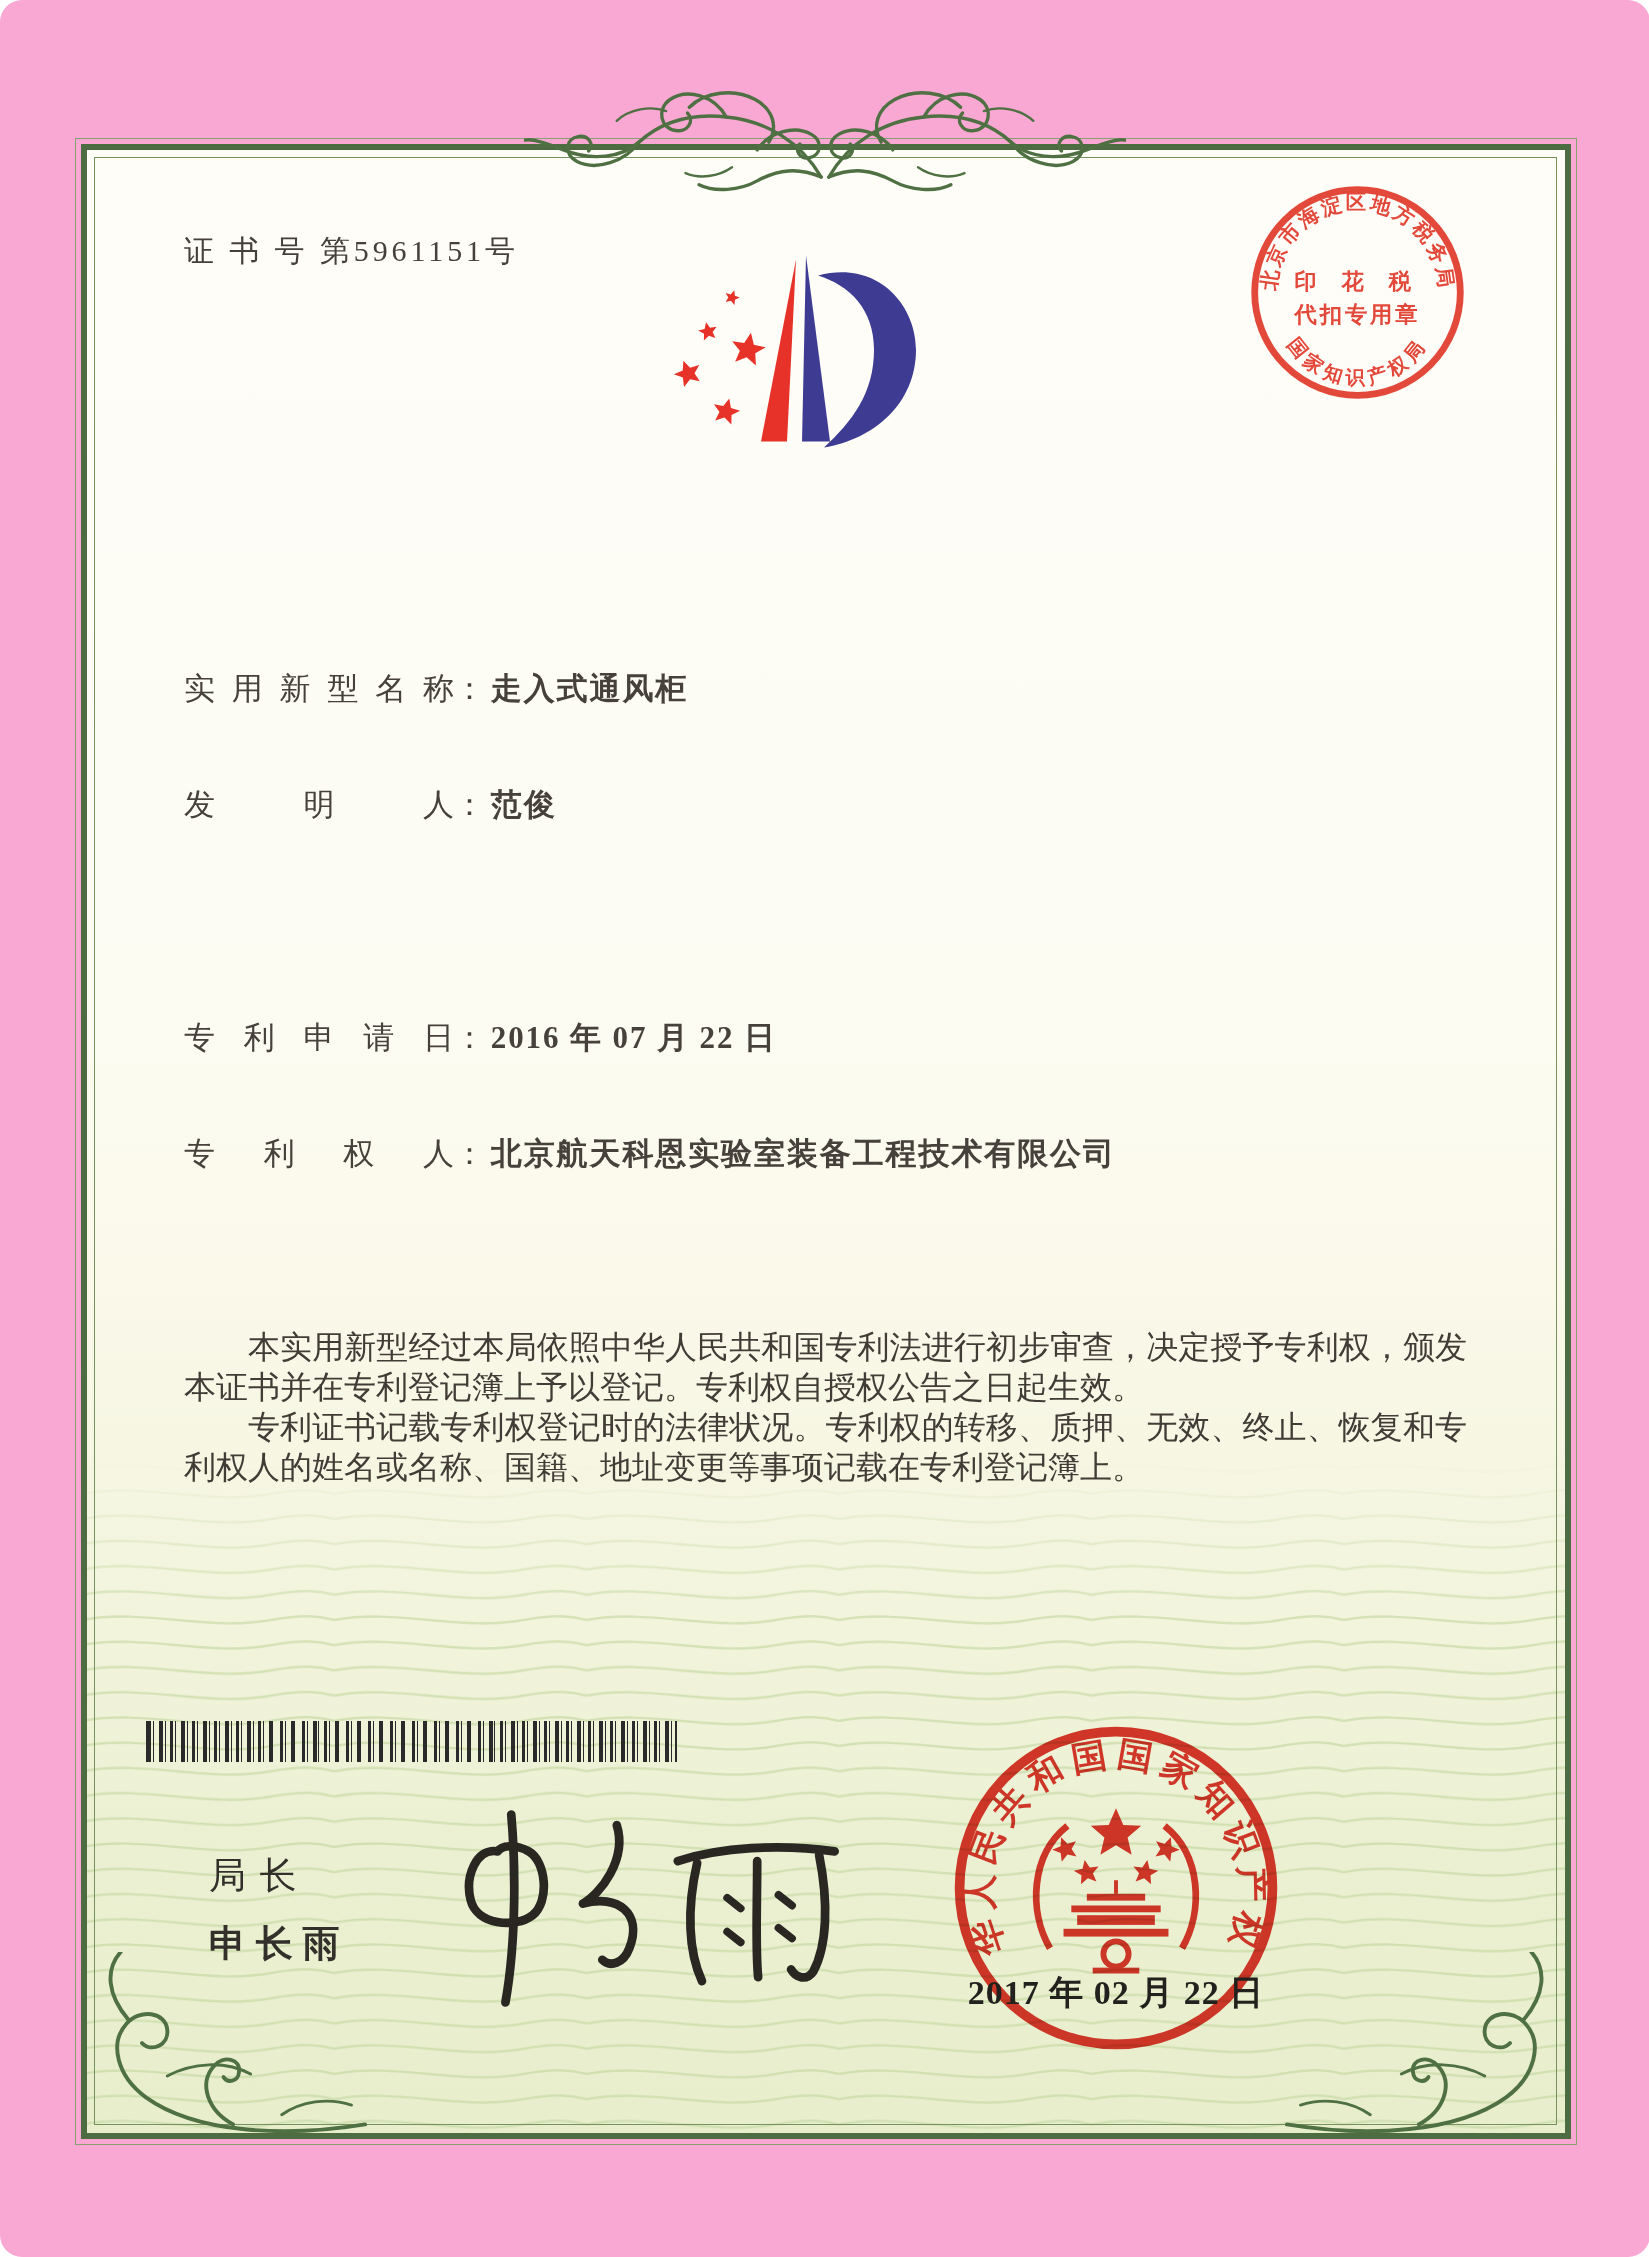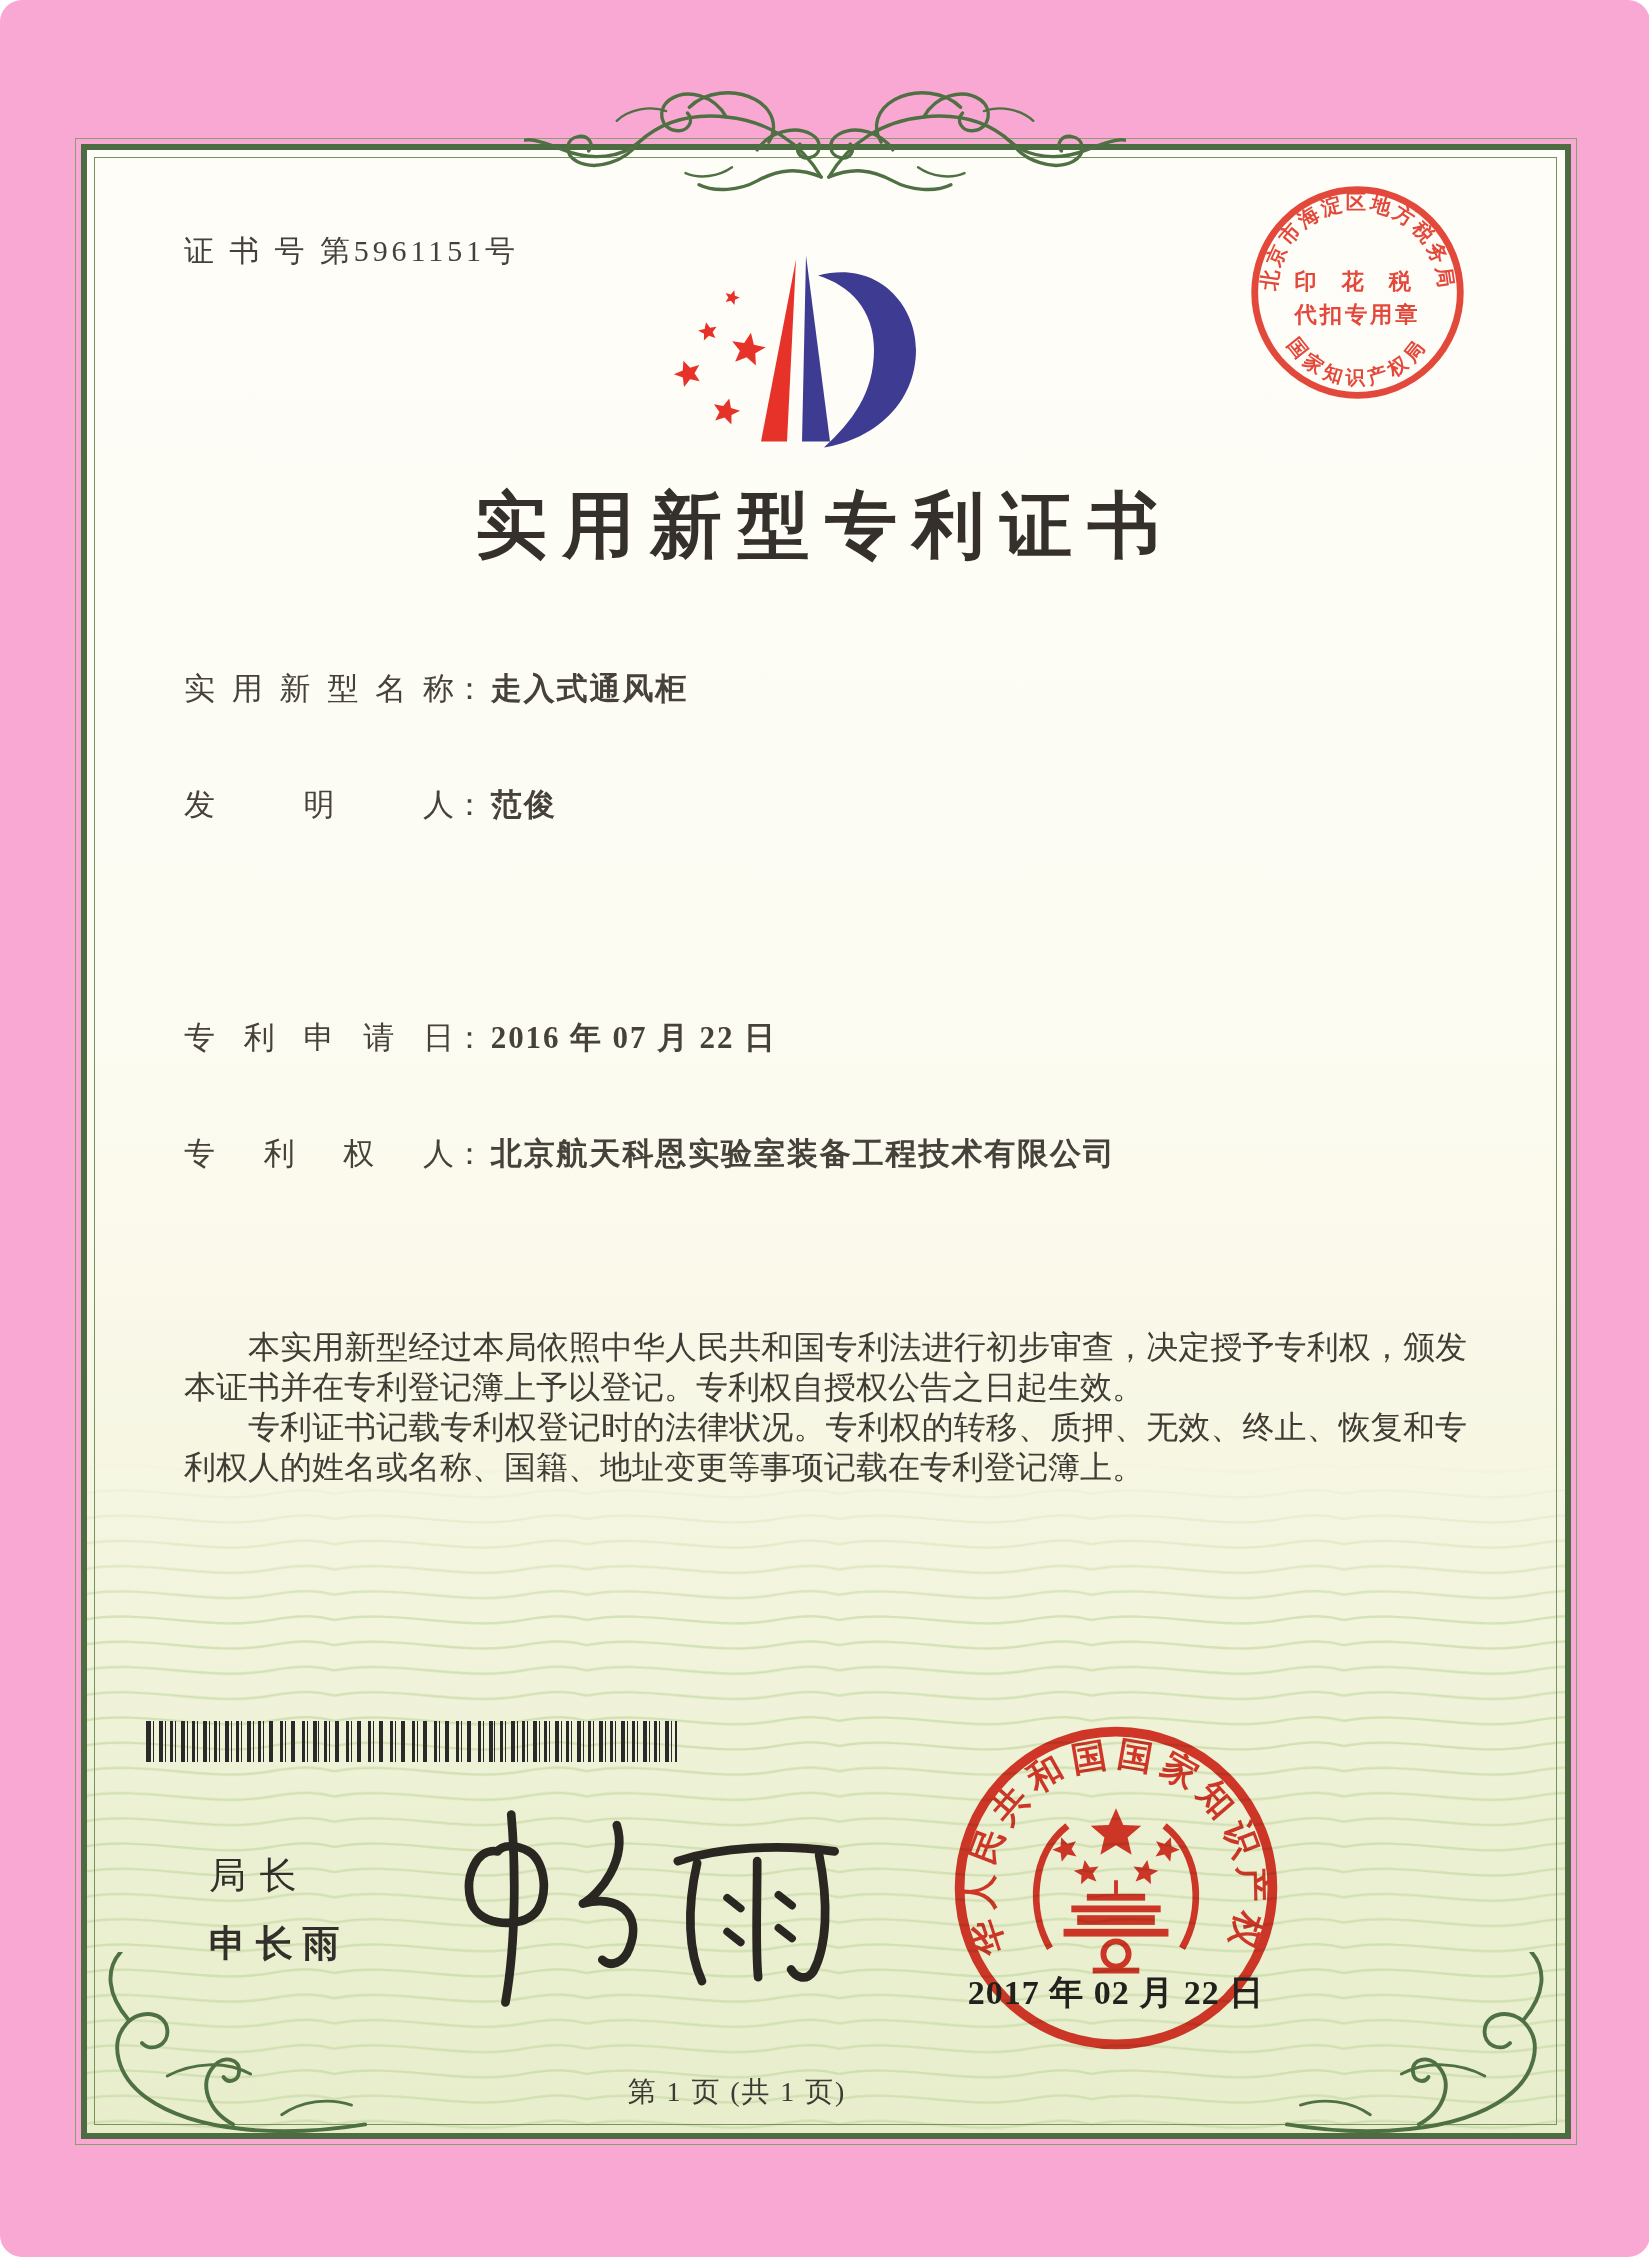--- a/index.html
+++ b/index.html
@@ -131,21 +131,20 @@
     <text font-size="21" fill="#e13a2c" font-weight="bold" letter-spacing="3">
       <textPath href="#taxTop" startOffset="50%" text-anchor="middle">北京市海淀区地方税务局</textPath>
     </text>
     <text x="116" y="112" text-anchor="middle" font-size="23" fill="#e13a2c" font-weight="bold" letter-spacing="10">印 花 税</text>
     <text x="116" y="146" text-anchor="middle" font-size="23" fill="#e13a2c" font-weight="bold" letter-spacing="3">代扣专用章</text>
     <text font-size="20" fill="#e13a2c" font-weight="bold" letter-spacing="5">
       <textPath href="#taxBot" startOffset="50%" text-anchor="middle">国家知识产权局</textPath>
     </text>
   </svg>
 
-  <div class="abs title">实用新型专利证书</div>
 
   <div class="abs field-row" style="top:668px;">
     <span class="field-label">实用新型名称</span><span class="field-colon">：</span><span class="field-value">走入式通风柜</span>
   </div>
   <div class="abs field-row" style="top:784px;">
     <span class="field-label">发明人</span><span class="field-colon">：</span><span class="field-value">范俊</span>
   </div>
   <div class="abs field-row" style="top:1017px;">
     <span class="field-label">专利申请日</span><span class="field-colon">：</span><span class="field-value">2016 年 07 月 22 日</span>
   </div>
@@ -201,16 +200,15 @@
       <rect x="-30" y="-4" width="60" height="7"></rect>
       <rect x="-46" y="8" width="92" height="7"></rect>
       <rect x="-40" y="18" width="80" height="10"></rect>
       <rect x="-54" y="32" width="108" height="8"></rect>
       <circle cx="0" cy="58" r="13" fill="none" stroke="#dc2a1e" stroke-width="6"></circle>
       <rect x="-24" y="72" width="48" height="6"></rect>
     </g>
   </svg>
   <div class="abs seal-date">2017 年 02 月 22 日</div>
 
-  <div class="abs footer">第 1 页 (共 1 页)</div>
 
 </div>
 
 
 </body></html>

